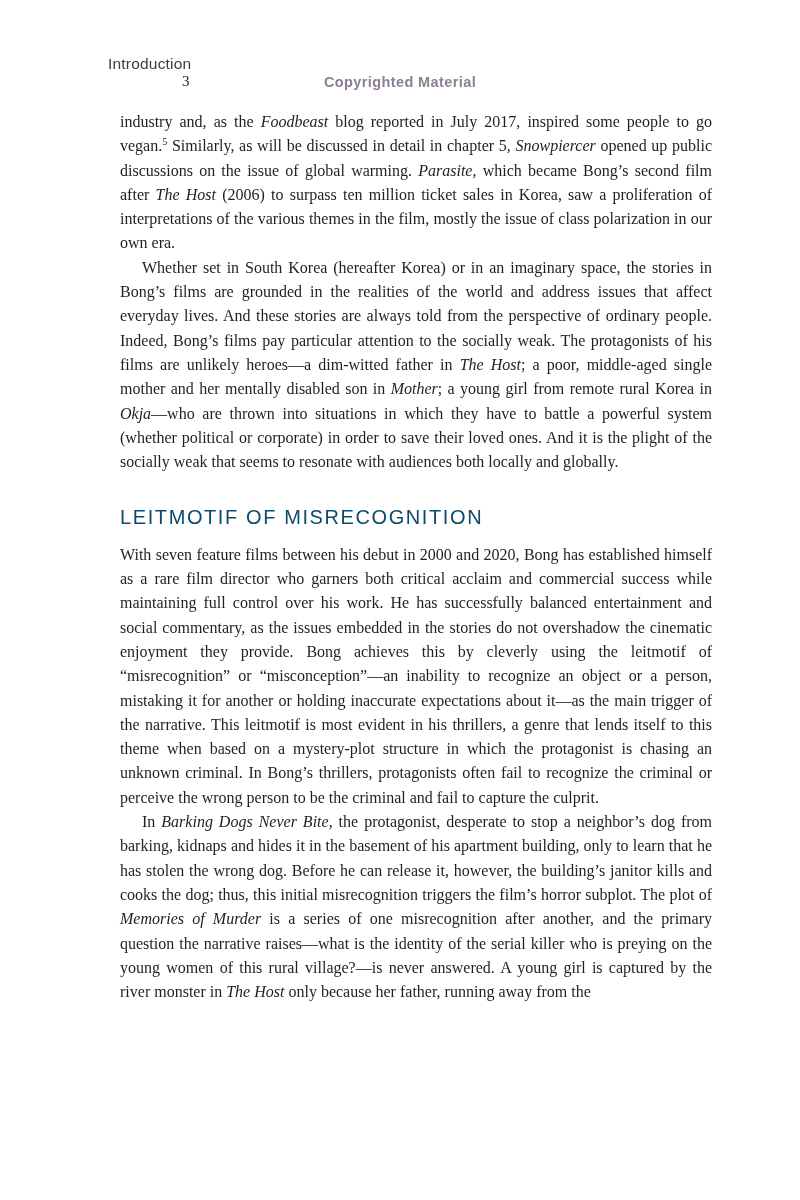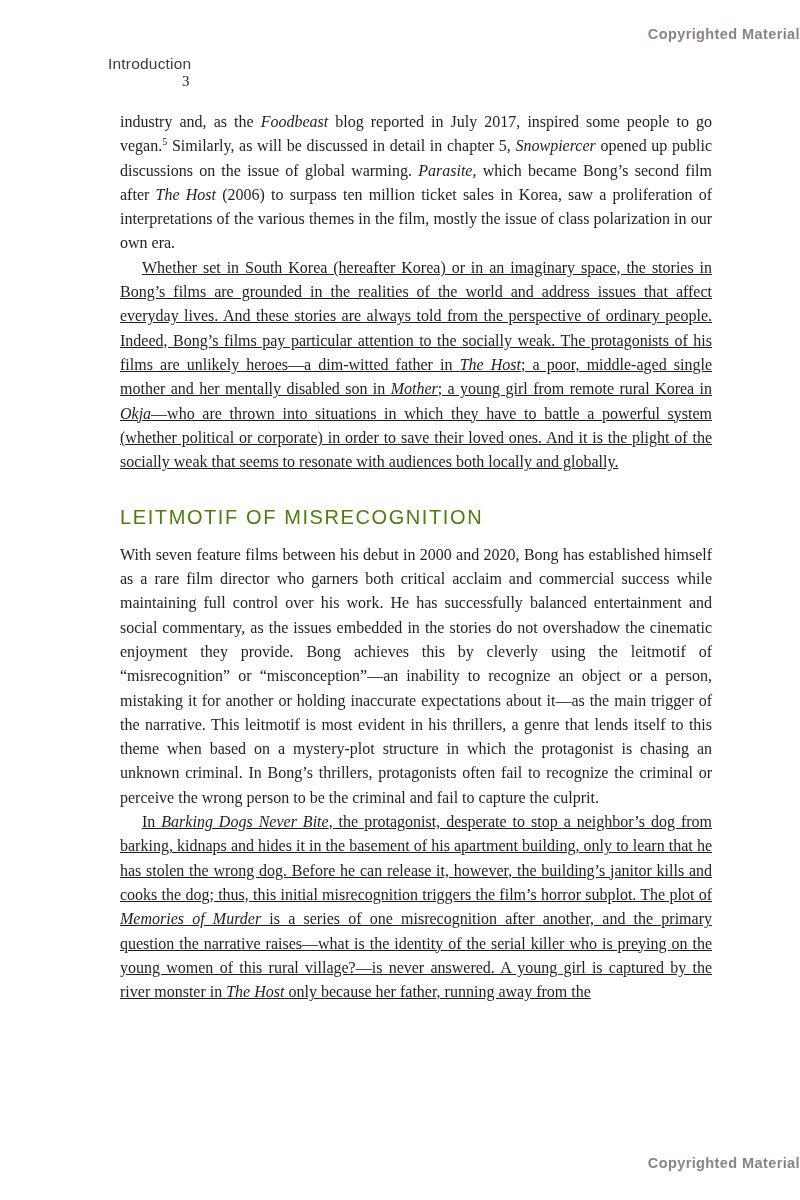--- a/index.html
+++ b/index.html
@@ -7,26 +7,27 @@
     position: relative;
     width: 800px;
     height: 1200px;
     background: #ffffff;
     overflow: hidden;
   }
   .watermark {
     position: absolute;
     left: 0;
     width: 100%;
-    text-align: right;
+    text-align: center;
     font-family: "Liberation Sans", sans-serif;
     font-weight: bold;
     font-size: 14.5px;
     letter-spacing: 0.4px;
     color: #8c7f90;
+    margin-top: 48px;
   }
   .watermark.top { top: 26px; }
   .watermark.bottom { top: 1155px; }
   .running-head {
     position: absolute;
     top: 55px;
     left: 108px;
     width: 592px;
     display: flex;
     justify-content: flex-end;
@@ -51,27 +52,27 @@
     font-family: "Liberation Serif", "DejaVu Serif", serif;
     font-size: 16px;
     line-height: 24.3px;
     color: #1f1f1f;
     text-align: justify;
     hyphens: auto;
     margin-left: 12px;
     -webkit-hyphens: auto;
   }
   .para { margin: 0; padding: 0; }
-  .para.indent { text-indent: 22px; text-decoration: underline; }
+  .para.indent { text-indent: 22px; }
   .section-heading {
     font-family: "Liberation Sans", sans-serif;
     font-size: 20px;
     font-weight: 400;
     letter-spacing: 1.6px;
-    color: #4d7c0f;
+    color: #0c4a6e;
     margin: 31px 0 13px 0;
   }
   .body-text sup {
     font-size: 10px;
     line-height: 0;
     vertical-align: super;
   }
   .body-text i { font-style: italic; }
 </style>
 </head>

